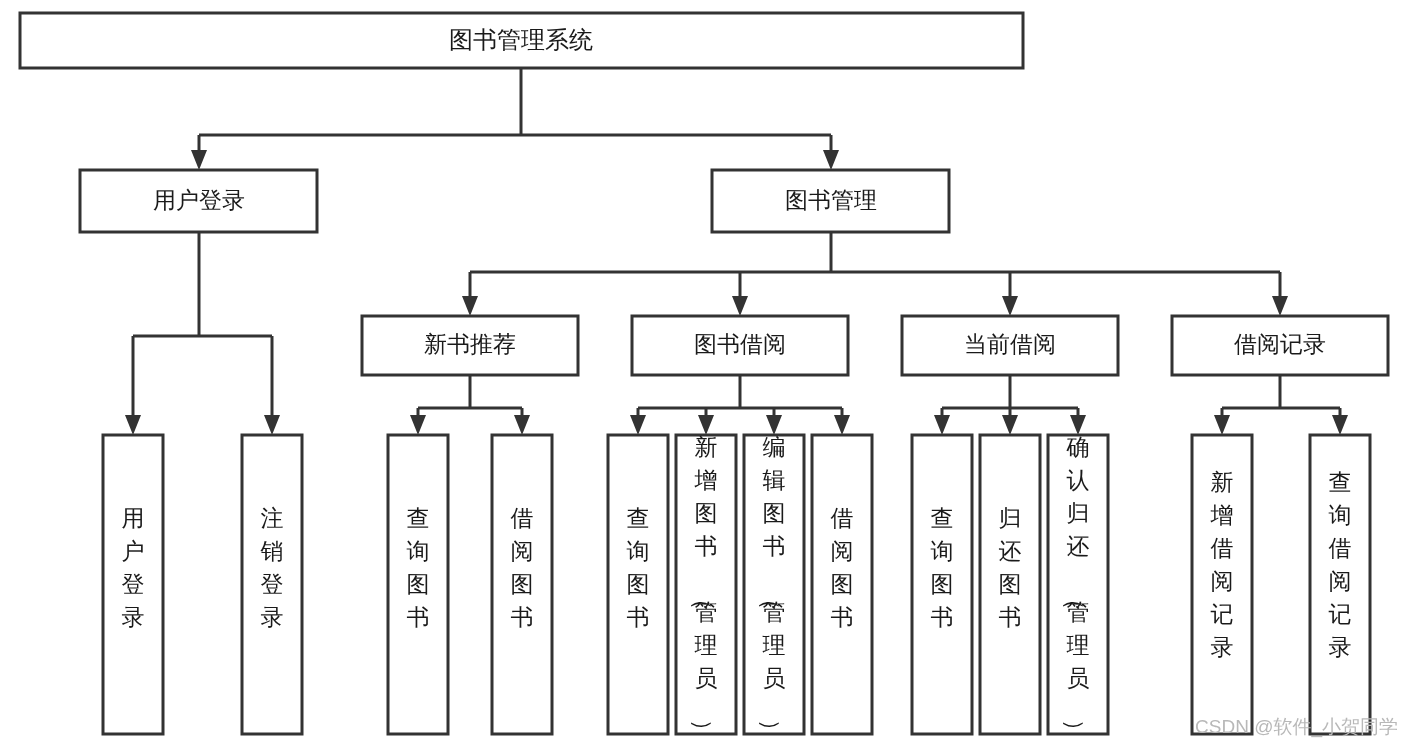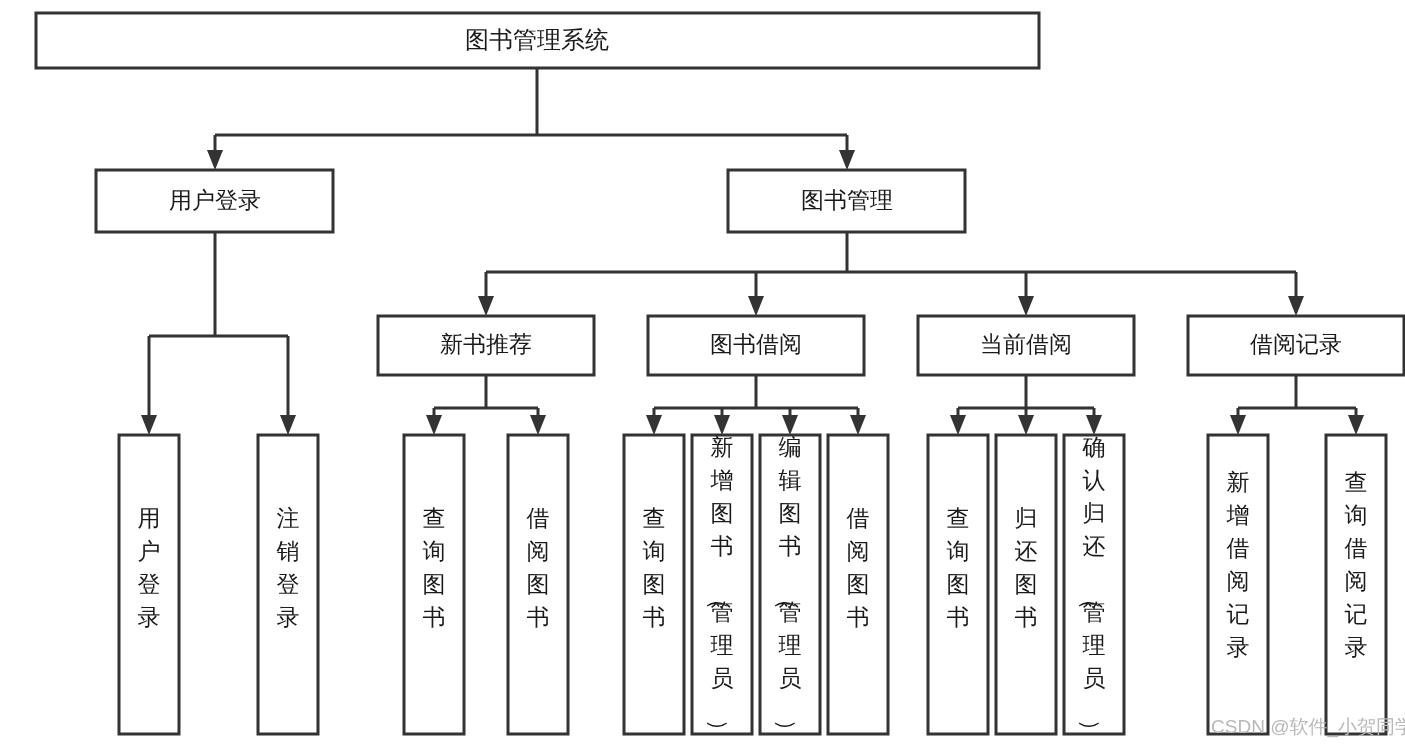--- a/index.html
+++ b/index.html
@@ -11,21 +11,21 @@
   body {
     width: 1405px;
     height: 747px;
     font-family: "Liberation Sans", "DejaVu Sans", sans-serif;
     overflow: hidden;
     position: relative;
   }
   #diagram-root {
     position: absolute;
     top: 0;
-    left: 16px;
+    left: 0;
     width: 1278px;
     height: 747px;
   }
   svg.flow {
     display: block;
     width: 1405px;
     height: 747px;
   }
   .node-rect {
     fill: #ffffff;

